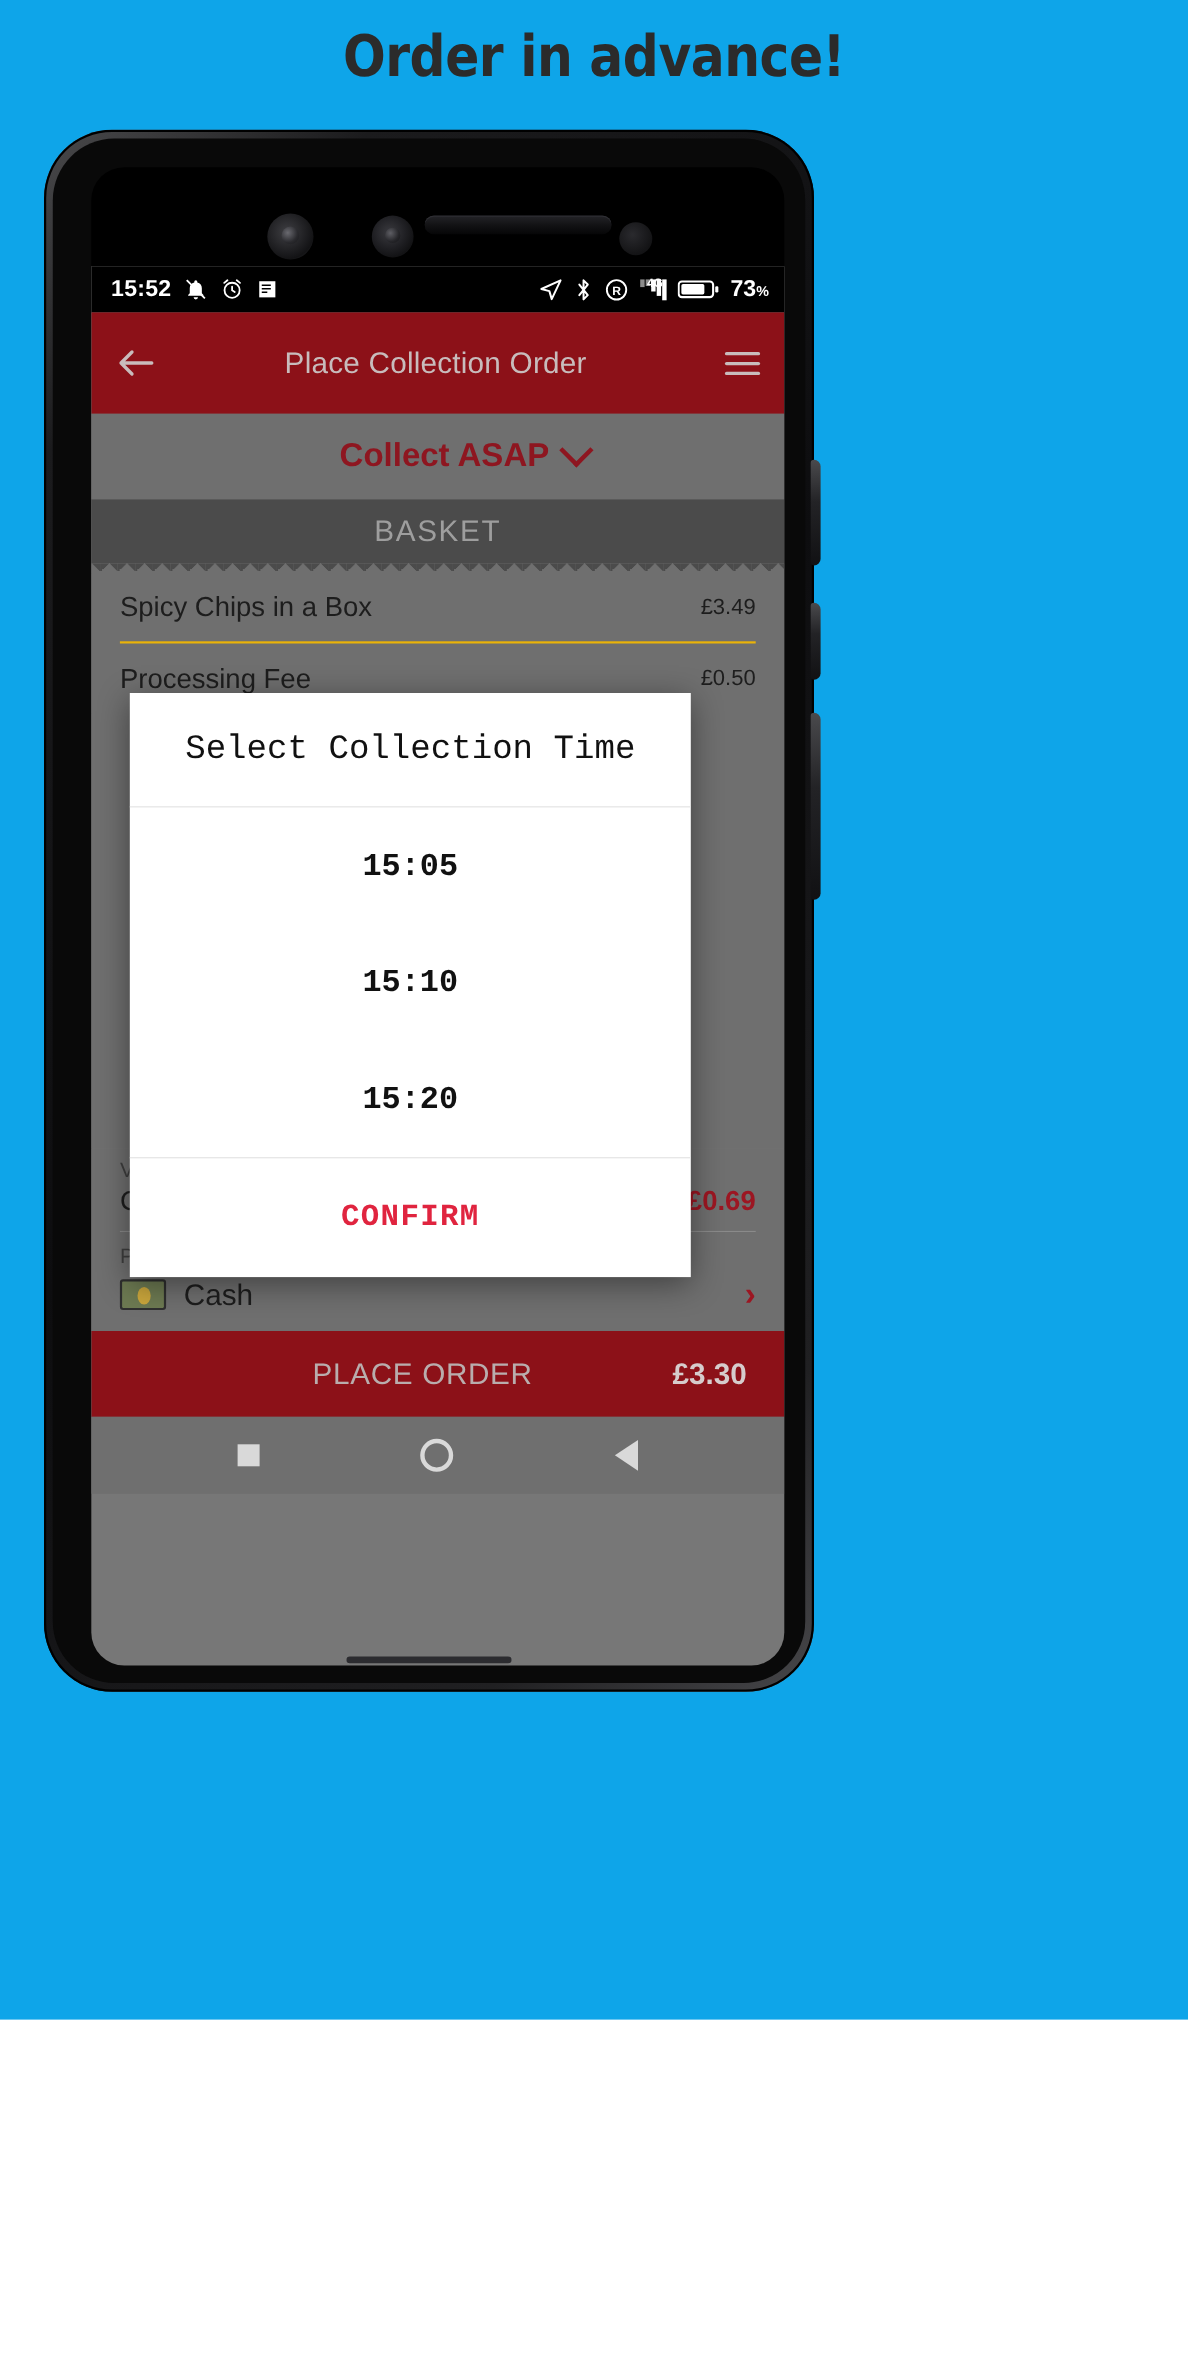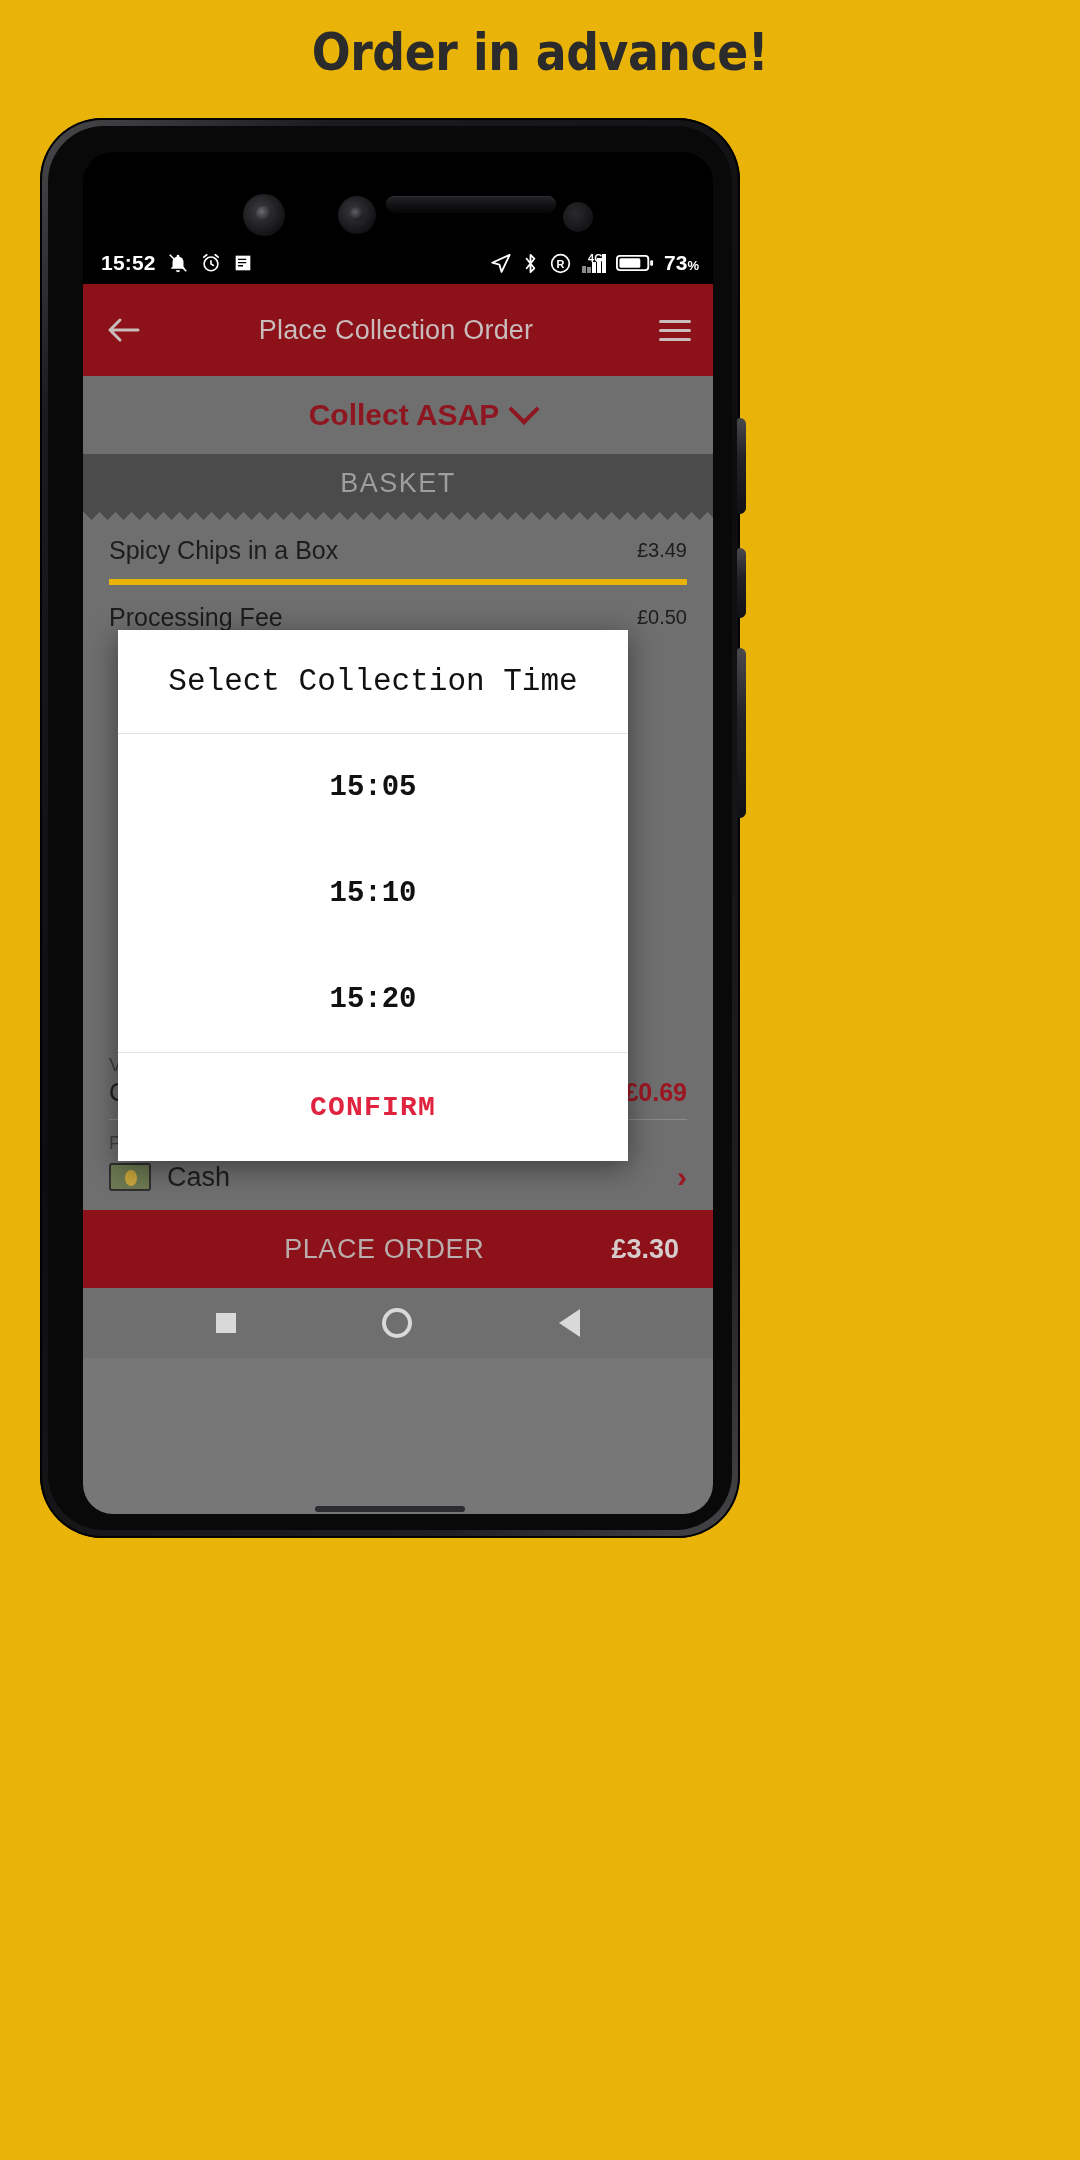--- a/index.html
+++ b/index.html
@@ -2,21 +2,21 @@
 <html><head>
 <meta charset="utf-8">
 <style>
   * { box-sizing: border-box; margin: 0; padding: 0; }
   html, body {
     width: 1080px; height: 2160px;
     background: #ffffff;
     font-family: "Liberation Sans", sans-serif;
     overflow: hidden;
   }
-  .page { position: relative; width: 1080px; height: 2160px; background:#eab308; }
+  .page { position: relative; width: 1080px; height: 1836px; background:#0ea5e9; }
 
   
   .headline {
     position: absolute; top: 22px; left: 0; width: 1080px;
     text-align: center;
     font-family: "DejaVu Sans", sans-serif;
     font-weight: 700;
     font-size: 52px;
     letter-spacing: -0.5px;
     color: #2b2b2b;
@@ -82,21 +82,21 @@
   
   .statusbar {
     position:relative; height:42px; background:#000; color:#fff;
     display:flex; align-items:center; padding: 0 14px 0 18px;
   }
   .sb-time { font-size:21px; font-weight:700; letter-spacing:0.2px; }
   .sb-left-icons { display:flex; align-items:center; gap:11px; margin-left:11px; }
   .sb-right { margin-left:auto; display:flex; align-items:center; gap:10px; }
   .sb-pct { font-size:21px; font-weight:700; }
   .sb-pct small { font-size:13px; font-weight:700; }
-  .sig-4g { display:flex; align-items:flex-end; gap:1px; position:relative; }
+  .sig-4g { display:flex; align-items:flex-start; gap:1px; position:relative; }
   .sig-4g .lbl { position:absolute; left:6px; top:-2px; font-size:11px; font-weight:700; }
   .sig-4g i { display:block; width:4px; background:#fff; }
   .sig-4g .dim { background:#8b8b8b; }
 
   
   .appbar {
     height:92px; background:#8c1118; display:flex; align-items:center;
     padding: 0 22px; position:relative;
   }
   .appbar .title {
@@ -128,21 +128,21 @@
       linear-gradient(225deg,#4b4b4b 25%, transparent 25%) -8px 0;
     background-size: 16px 16px;
     background-color:#6f6f6f;
   }
 
   
   .basket-body { background:#6f6f6f; padding: 0 26px; }
   .brow {
     display:flex; justify-content:space-between; align-items:center;
     height:64px; font-size:25px; color:#1d1d1d;
-    border-bottom:6px solid #eab308;
+    border-bottom:2px solid #eab308;
   }
   .brow:last-child { border-bottom:none; }
   .brow .price { font-size:20px; }
 
   .filler { background:#6f6f6f; }
 
   
   .voucher { background:#6f6f6f; padding: 0 26px; }
   .v-label { font-size:19px; color:#3e3e3e; padding-top:10px; }
   .v-row { display:flex; justify-content:space-between; align-items:baseline; padding: 2px 0 12px; }

